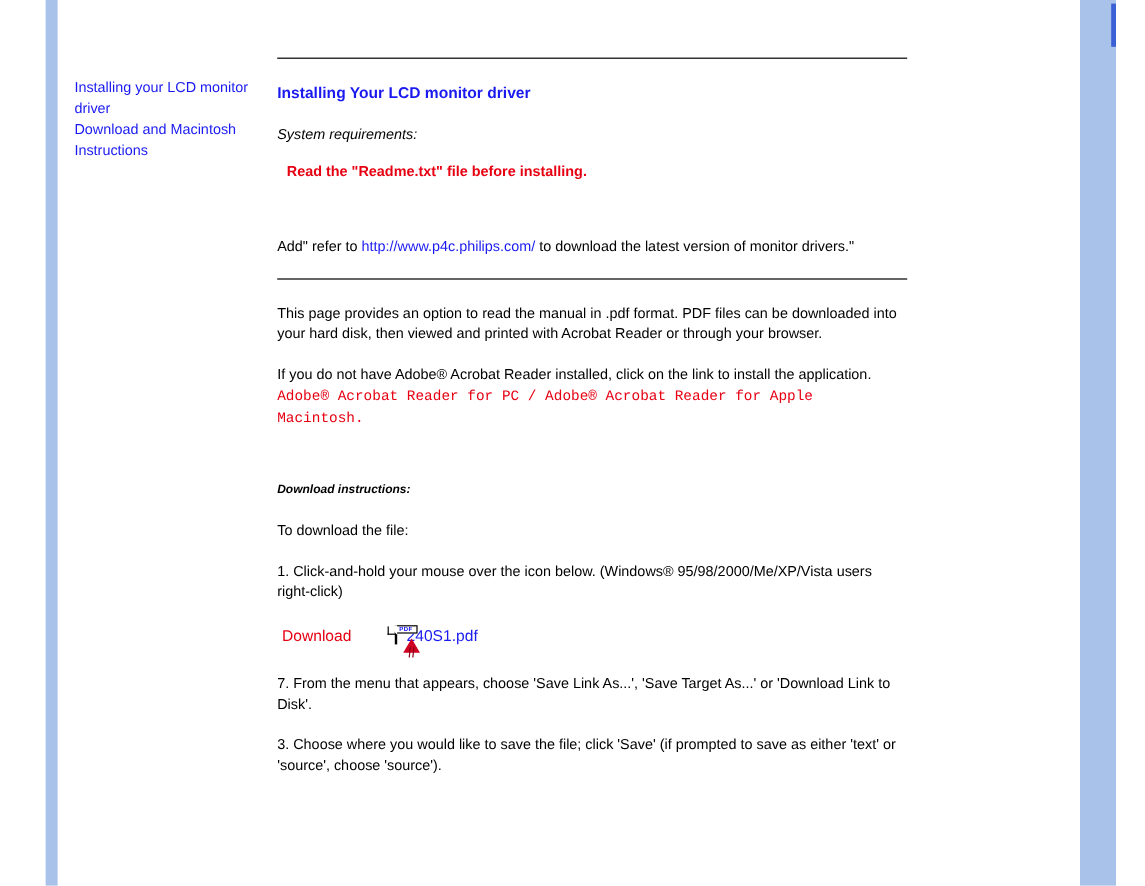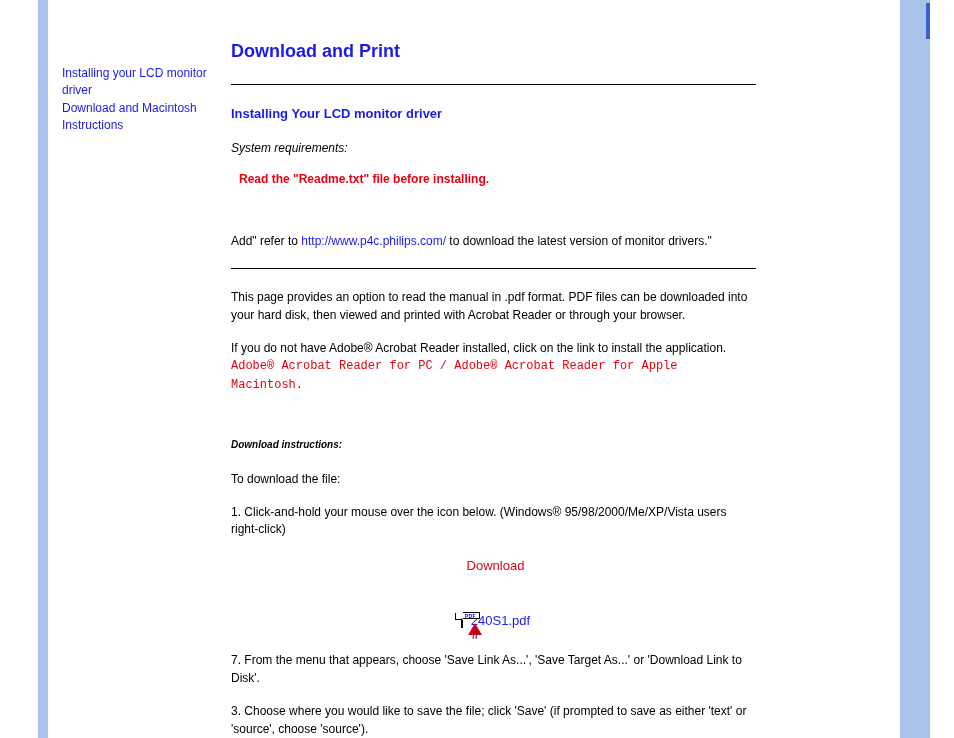--- a/index.html
+++ b/index.html
@@ -100,21 +100,20 @@
     font-style: italic;
     font-size: 10px;
     margin-top: 44px;
     margin-bottom: 18px;
   }
   .dl-row {
     display: flex;
     align-items: center;
     gap: 36px;
     margin: 18px 0 22px 4px;
-    flex-direction: column;
   }
   .dl-label {
     color: #e60012;
     font-size: 13px;
   }
   .pdf-block { display: flex; align-items: flex-start; gap: 8px; }
   .pdf-icon {
     width: 26px;
     height: 30px;
     position: relative;
@@ -180,21 +179,20 @@
 <div class="left-stripe"></div>
 <div class="right-stripe"></div>
 <div class="right-stripe-inner"></div>
 
 <nav class="sidebar">
   <a href="#">Installing your LCD monitor driver</a><br>
   <a href="#">Download and Macintosh Instructions</a>
 </nav>
 
 <main class="main">
-  <h1 class="page-title">Download and Print</h1>
   <hr class="rule">
 
   <h2 class="section-title">Installing Your LCD monitor driver</h2>
 
   <div class="sysreq-label">System requirements:</div>
 
 
   <div class="warning">Read the "Readme.txt" file before installing.</div>
 
   <p class="para">

